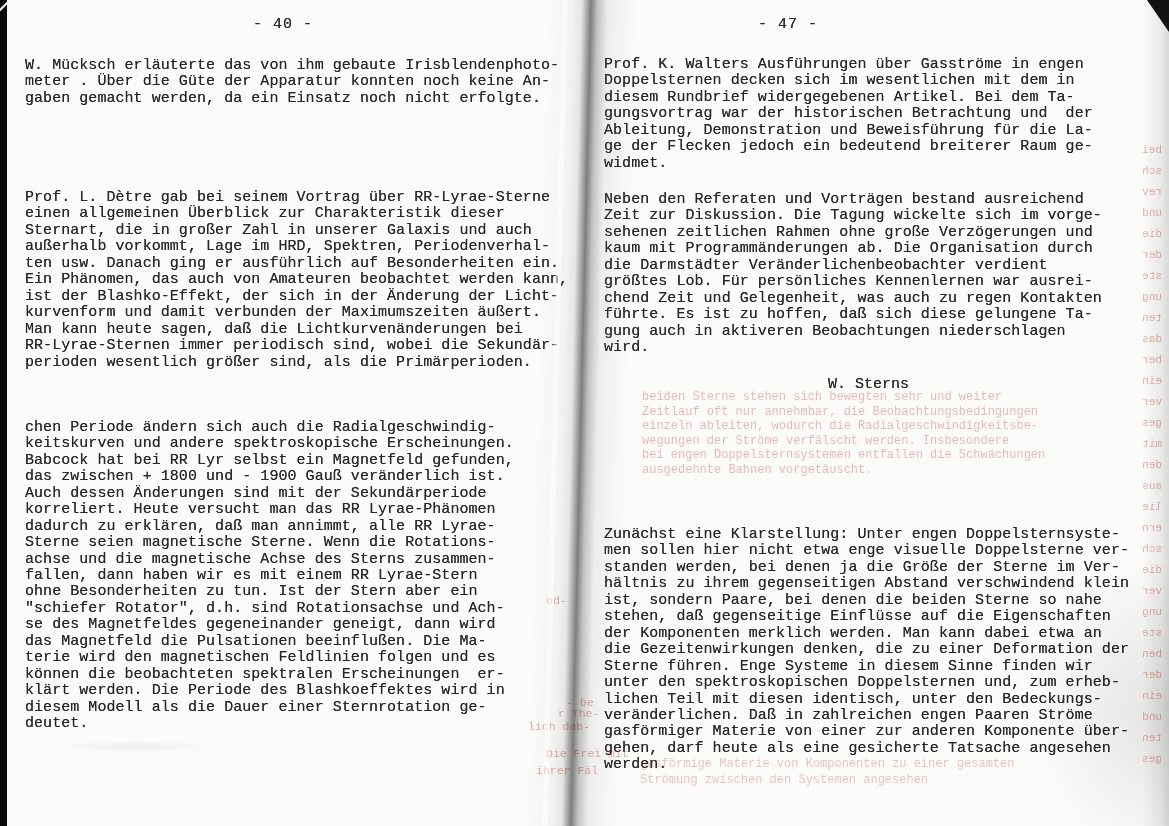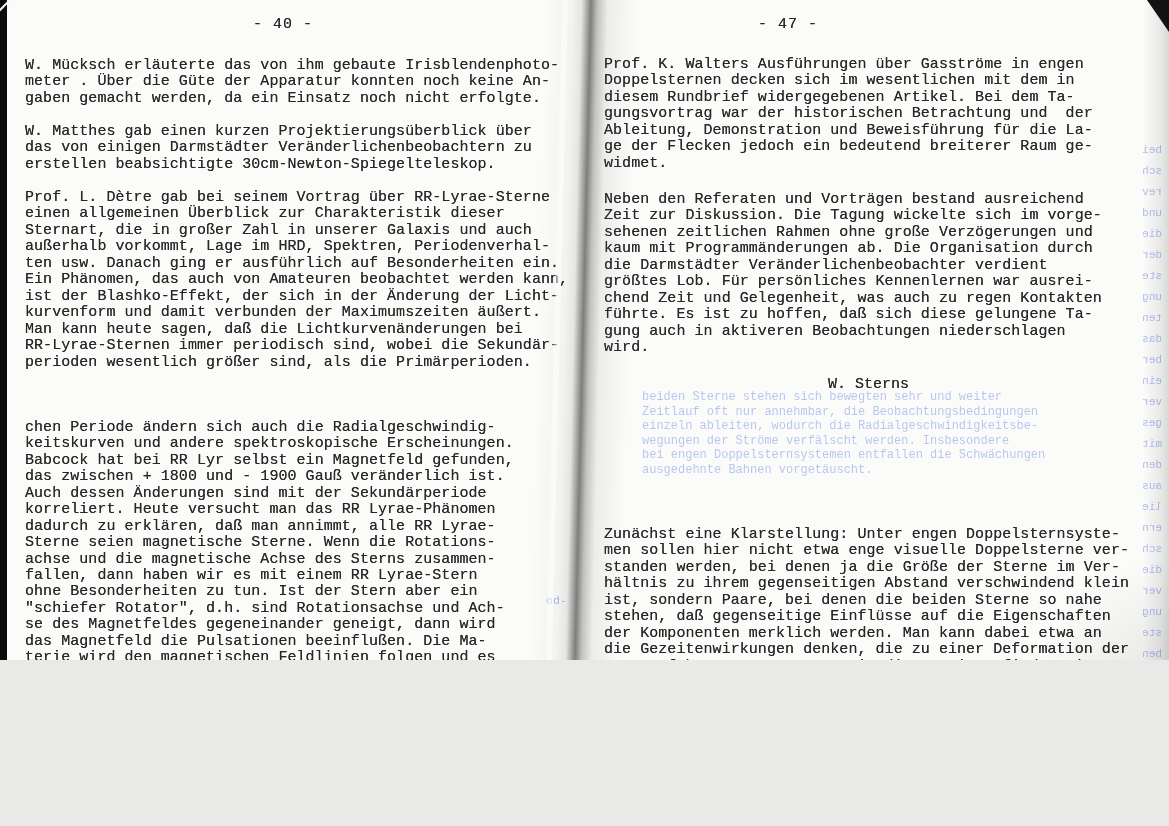--- a/index.html
+++ b/index.html
@@ -1,17 +1,17 @@
 <!DOCTYPE html>
 <html><head>
 <meta charset="utf-8">
 <style>
   html,body { margin:0; padding:0; background:#e9e9e7; }
   .scan {
-    position:relative; width:1169px; height:660px; overflow:hidden;
+    position:relative; width:1169px; height:826px; overflow:hidden;
     background:#fbfbf9;
     font-family:"Liberation Mono","DejaVu Sans Mono",monospace;
     color:#272727;
   }
   .para {
     position:absolute; font-size:15px; line-height:16.45px;
     white-space:pre-wrap; letter-spacing:0.05px;
     text-shadow:0 0 0.5px rgba(35,35,35,0.75);
   }
   .pagenum {
@@ -70,21 +70,21 @@
     background:radial-gradient(ellipse at 100% 60%, rgba(0,0,0,0.10), rgba(0,0,0,0) 65%);
     pointer-events:none;
   }
   .smudge-bottom-left {
     position:absolute; left:50px; top:740px; width:170px; height:14px;
     background:radial-gradient(ellipse at 50% 50%, rgba(0,0,0,0.05), rgba(0,0,0,0) 70%);
   }
 
   
   .bleed {
-    position:absolute; color:#1d4ed8; filter:blur(0.7px);
+    position:absolute; color:#b91c1c; filter:blur(0.7px);
     white-space:pre-wrap; pointer-events:none;
   }
   .bleed-mid   { left:642px; top:390px; width:490px; font-size:12px; line-height:14.6px; opacity:0.30; }
   .bleed-col   { left:1056px; top:140px; width:106px; font-size:11px; line-height:21px;
                  opacity:0.34; transform:scaleX(-1); text-align:left; }
   .bleed-bott  { left:640px;  top:756px; width:470px; font-size:12px; line-height:16px; opacity:0.26; }
   .bleed-frag  { font-size:11.5px; opacity:0.38; filter:blur(0.5px); }
   .f0 { left:546px; top:594px; } .f1 { left:566px; top:696px; }
   .f2 { left:558px; top:707px; } .f3 { left:528px; top:720px; }
   .f4 { left:546px; top:747px; } .f5 { left:536px; top:764px; }
@@ -93,23 +93,20 @@
 <body>
 
 <div class="scan">
 
   <div class="pagenum" style="left:253px; top:16px;">- 40 -</div>
 
   <div class="para" style="left:25px; top:58px;">W. Mücksch erläuterte das von ihm gebaute Irisblendenphoto-
 meter . Über die Güte der Apparatur konnten noch keine An-
 gaben gemacht werden, da ein Einsatz noch nicht erfolgte.</div>
 
-  <div class="para" style="left:25px; top:124px;">W. Matthes gab einen kurzen Projektierungsüberblick über
-das von einigen Darmstädter Veränderlichenbeobachtern zu
-erstellen beabsichtigte 30cm-Newton-Spiegelteleskop.</div>
 
   <div class="para" style="left:25px; top:190px;">Prof. L. Dètre gab bei seinem Vortrag über RR-Lyrae-Sterne
 einen allgemeinen Überblick zur Charakteristik dieser
 Sternart, die in großer Zahl in unserer Galaxis und auch
 außerhalb vorkommt, Lage im HRD, Spektren, Periodenverhal-
 ten usw. Danach ging er ausführlich auf Besonderheiten ein.
 Ein Phänomen, das auch von Amateuren beobachtet werden kann,
 ist der Blashko-Effekt, der sich in der Änderung der Licht-
 kurvenform und damit verbunden der Maximumszeiten äußert.
 Man kann heute sagen, daß die Lichtkurvenänderungen bei

